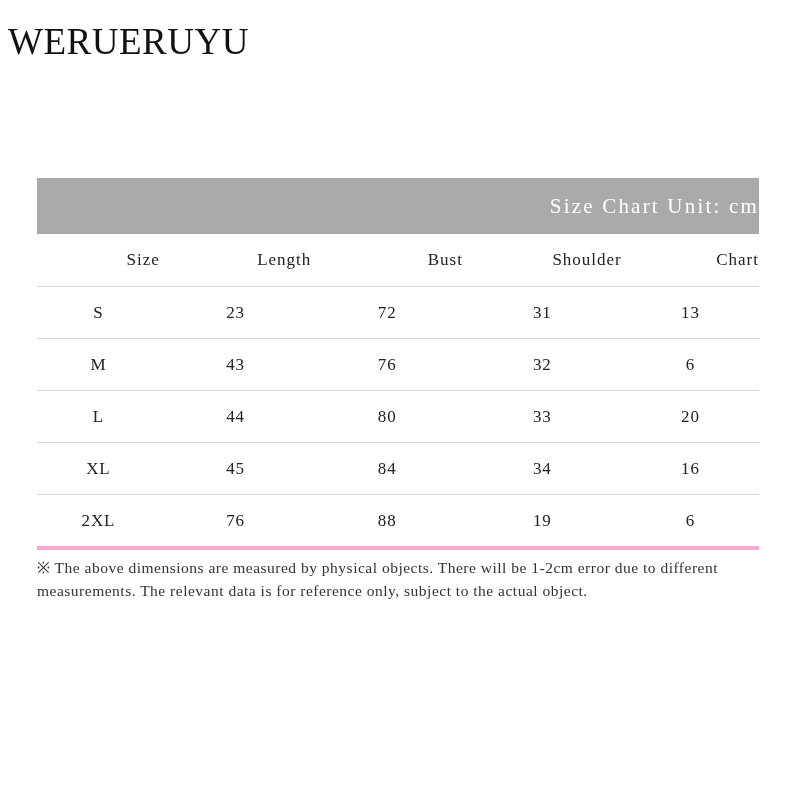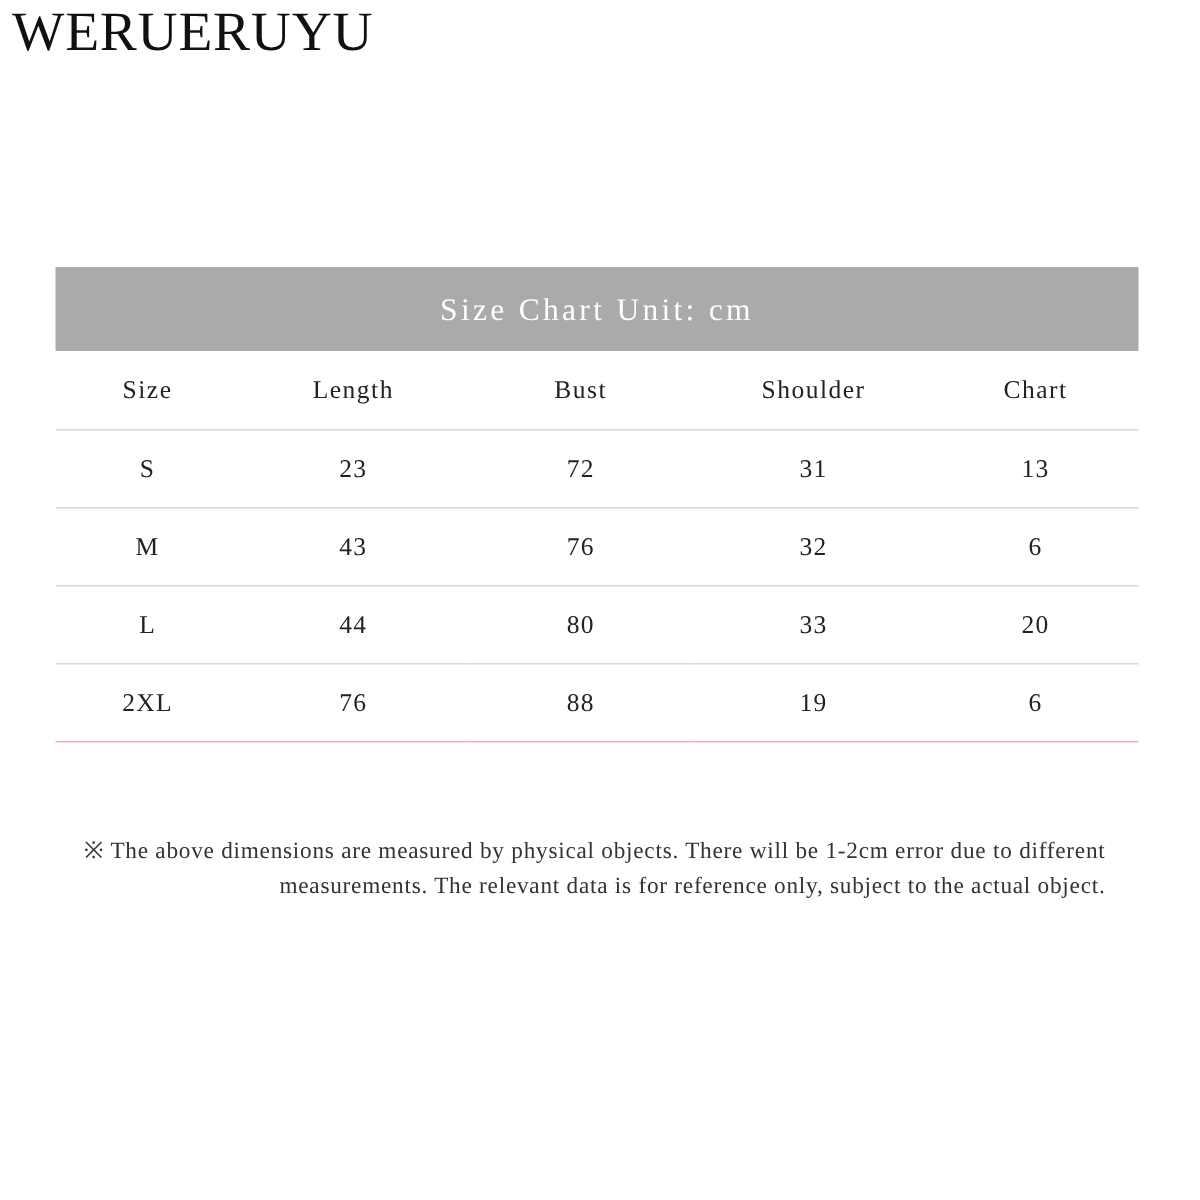--- a/index.html
+++ b/index.html
@@ -15,38 +15,38 @@
     overflow: hidden;
   }
   .page {
     position: relative;
     width: 800px;
     height: 800px;
   }
   .brand {
     position: absolute;
     left: 8px;
-    top: 0;
+    top: 20px;
     font-family: "Liberation Serif", serif;
     font-size: 37px;
     letter-spacing: 0.5px;
     color: #111111;
     font-weight: 400;
     white-space: nowrap;
   }
   .chart-wrap {
     position: absolute;
     left: 37px;
     top: 178px;
     width: 722px;
   }
   .chart-title {
     height: 56px;
     line-height: 56px;
-    text-align: center;
+    text-align: right;
     background: #aaaaaa;
     color: #ffffff;
     font-size: 21px;
     letter-spacing: 2.2px;
     font-family: "Liberation Serif", serif;
   }
   table.size-table {
     width: 100%;
     border-collapse: collapse;
     table-layout: fixed;
@@ -59,42 +59,43 @@
     font-size: 17px;
     color: #222222;
     padding: 0;
     height: 51px;
     letter-spacing: 0.8px;
     border-bottom: 1px solid #d8d8d8;
   }
   table.size-table thead th {
     height: 52px;
     letter-spacing: 1px;
+    text-align: right;
   }
   table.size-table tbody tr:last-child td {
-    border-bottom: 1px solid #f9a8d4;
+    border-bottom: 4px solid #f9a8d4;
     font-family: Liberation Serif, serif;
   }
   .col-size { width: 17%; }
   .col-length { width: 21%; }
   .col-bust { width: 21%; }
   .col-shoulder { width: 22%; }
   .col-sleeve { width: 19%; }
 
   .note {
     position: absolute;
     left: 37px;
     top: 556px;
     width: 700px;
     font-family: "Liberation Serif", serif;
     font-size: 15.5px;
     line-height: 23px;
     color: #333333;
     letter-spacing: 0.5px;
-    text-align: right;
+    text-align: left;
   }
 </style>
 </head>
 <body>
 
 <div class="page">
 
   <div class="brand">WERUERUYU</div>
 
   <div class="chart-wrap">
@@ -133,20 +134,27 @@
           <td>6</td>
         </tr>
         <tr>
           <td>L</td>
           <td>44</td>
           <td>80</td>
           <td>33</td>
           <td>20</td>
         </tr>
         <tr>
+          <td>XL</td>
+          <td>45</td>
+          <td>84</td>
+          <td>34</td>
+          <td>16</td>
+        </tr>
+        <tr>
           <td>2XL</td>
           <td>76</td>
           <td>88</td>
           <td>19</td>
           <td>6</td>
         </tr>
       </tbody>
     </table>
   </div>
 

